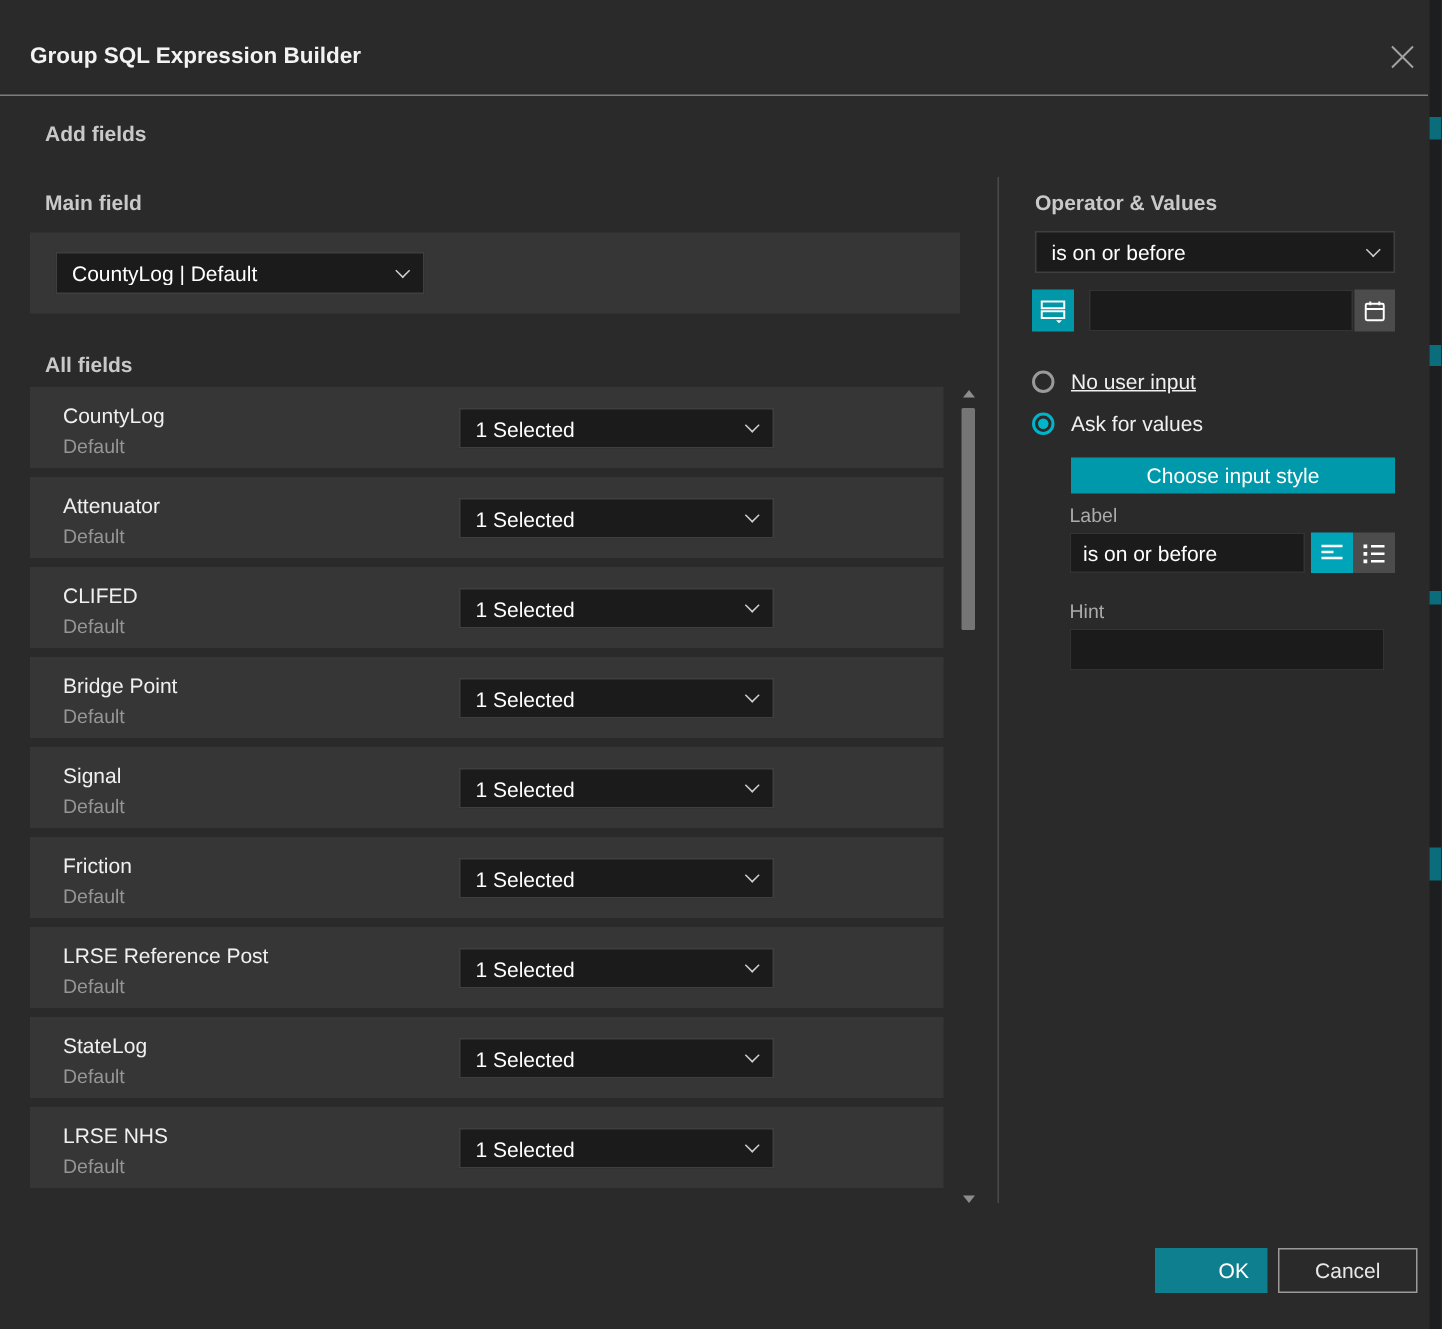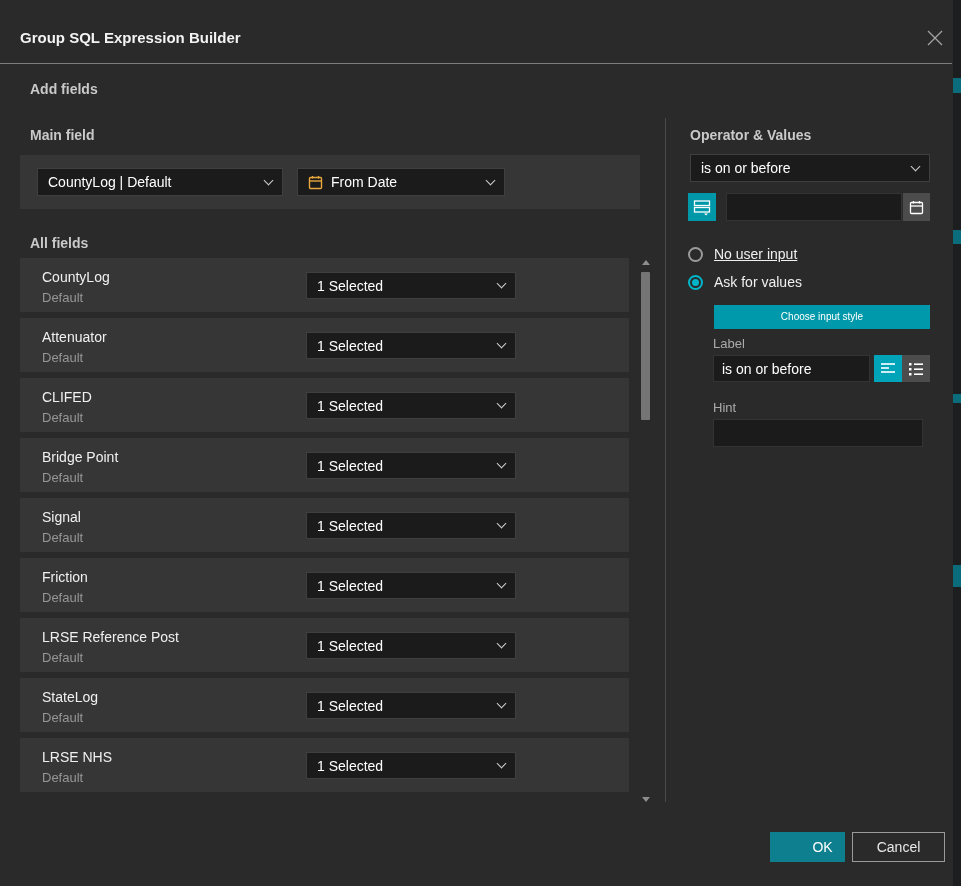--- a/index.html
+++ b/index.html
@@ -94,21 +94,21 @@
   }
   .radio-circle.checked {
     border-color:#00b5c9; display:flex; align-items:center; justify-content:center;
   }
   .radio-circle.checked::after {
     content:""; width:7px; height:7px; border-radius:50%; background:#00b5c9;
   }
   .radio-label { font-size:14px; color:#f0f0f0; }
   .choose-btn {
     position:absolute; left:714px; top:305px; width:216px; height:24px;
-    background:#0099ab; border:none; color:#fff; font-size:10px;
+    background:#0099ab; border:none; color:#fff; font-size:14px;
     font-family:"Liberation Sans", sans-serif; cursor:pointer; line-height:24px; text-align:center;
   }
   .caption { position:absolute; font-size:13px; color:#ababab; }
   .label-input { position:absolute; left:713px; top:355px; width:157px; height:27px; }
   .style-btn {
     position:absolute; top:355px; width:28px; height:27px; border:none; cursor:pointer;
     display:flex; align-items:center; justify-content:center;
   }
   .style-btn.text-style { left:874px; background:#00a4b8; }
   .style-btn.list-style { left:902px; background:#4c4c4c; }
@@ -147,32 +147,20 @@
 </div>
 
 <div class="heading" style="left:30px; top:81px;">Add fields</div>
 <div class="heading" style="left:30px; top:127px;">Main field</div>
 <div class="heading" style="left:30px; top:235px;">All fields</div>
 <div class="heading" style="left:690px; top:127px;">Operator &amp; Values</div>
 
 <div class="main-panel">
   <div class="select layer-select">
     <span class="select-text">CountyLog | Default</span>
-    <span class="chev"></span>
-  </div>
-  <div class="select field-select">
-    <span class="cal-gold">
-      <svg width="15" height="15" viewBox="0 0 15 15">
-        <rect x="1.5" y="2.5" width="12" height="11" rx="1" fill="none" stroke="#e9a73e" stroke-width="1.4"></rect>
-        <line x1="1.5" y1="6" x2="13.5" y2="6" stroke="#e9a73e" stroke-width="1.4"></line>
-        <line x1="4.5" y1="1" x2="4.5" y2="3.5" stroke="#e9a73e" stroke-width="1.4"></line>
-        <line x1="10.5" y1="1" x2="10.5" y2="3.5" stroke="#e9a73e" stroke-width="1.4"></line>
-      </svg>
-    </span>
-    <span class="select-text">From Date</span>
     <span class="chev"></span>
   </div>
 </div>
 
 <div class="fields-list" id="fields-list">
   <div class="field-row">
     <div class="row-name">CountyLog</div>
     <div class="row-sub">Default</div>
     <div class="select row-select">
       <span class="select-text">1 Selected</span>

